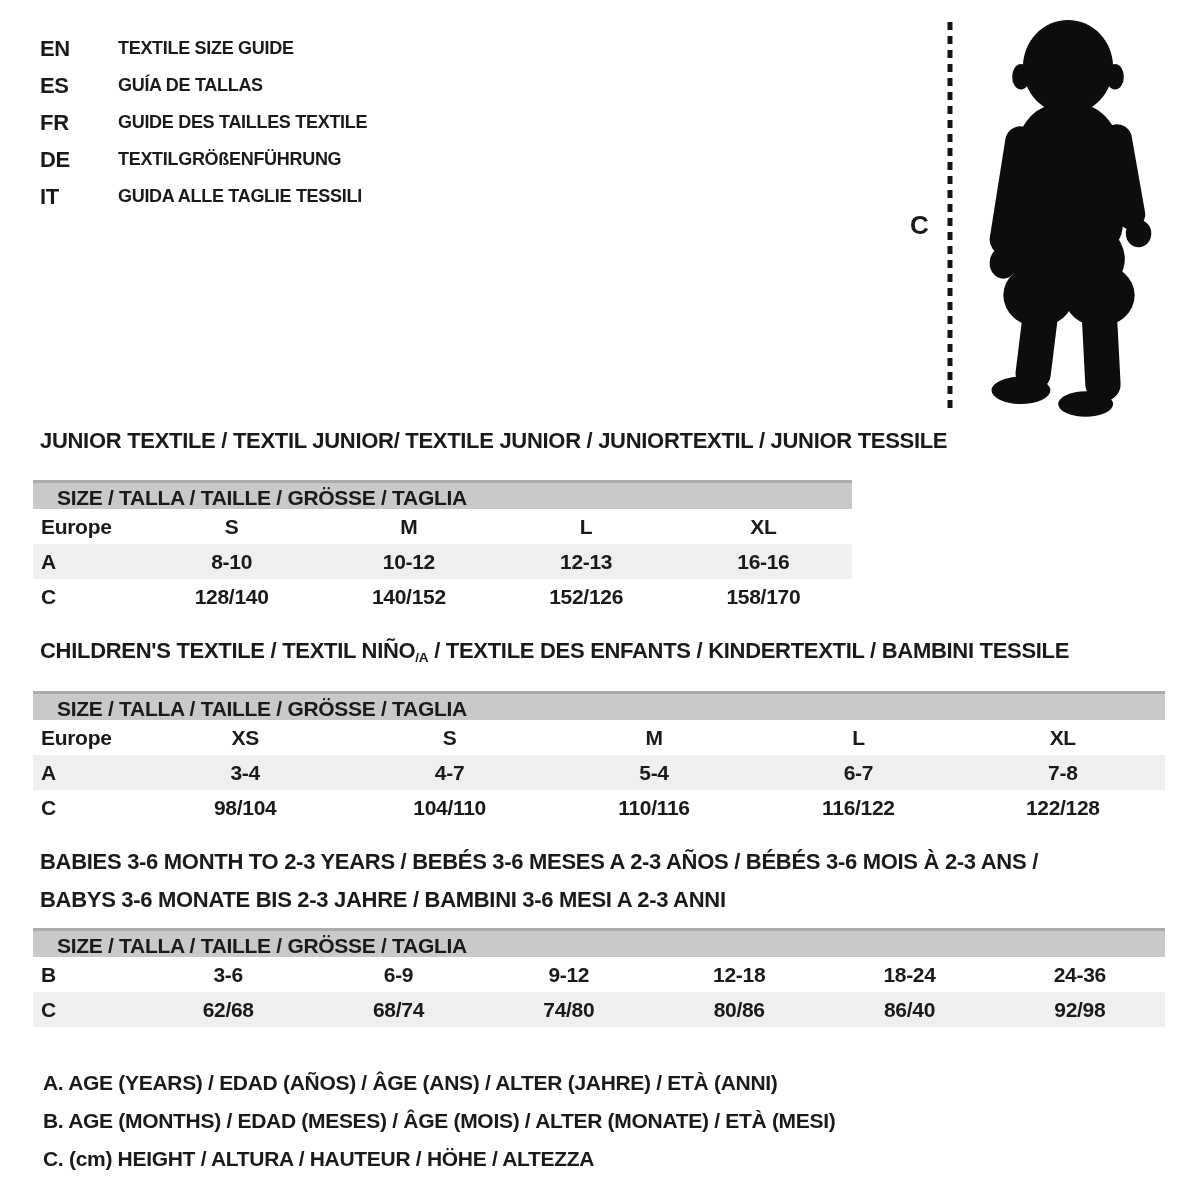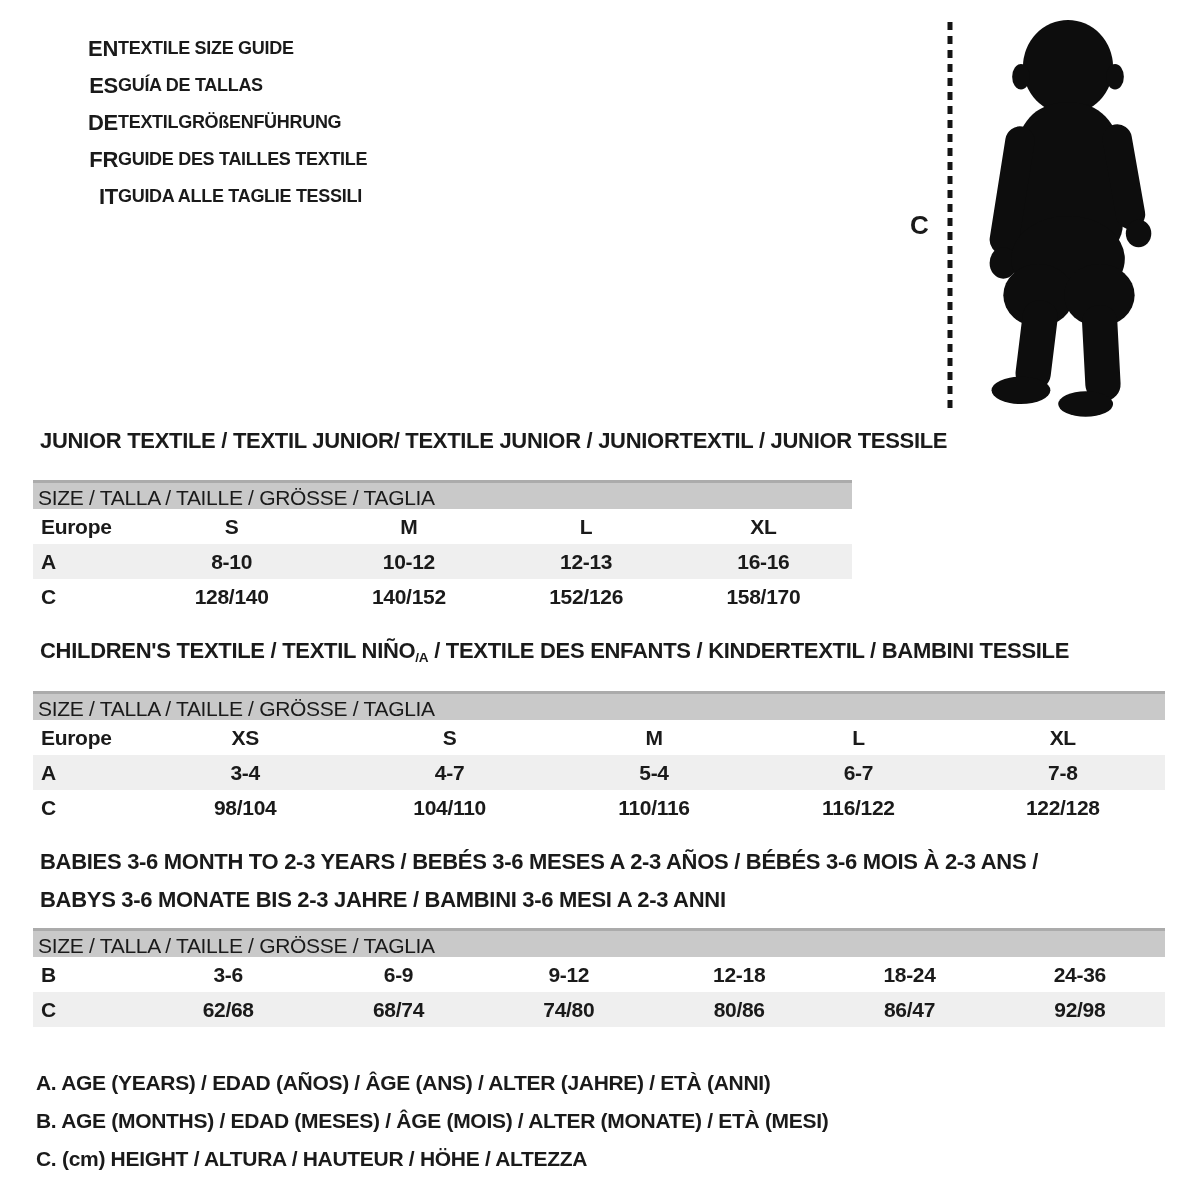--- a/index.html
+++ b/index.html
@@ -4,77 +4,77 @@
 <style>
   html,body{margin:0;padding:0;}
   body{
     width:1200px;height:1200px;position:relative;background:#ffffff;
     font-family:"Liberation Sans", sans-serif;color:#1a1a1a;
     -webkit-font-smoothing:antialiased;overflow:hidden;
   }
   .abs{position:absolute;}
 
   
-  .lang-block{left:40px;top:30px;text-align:right;}
+  .lang-block{left:40px;top:30px;}
   .lang-row{display:flex;height:37px;align-items:center;}
   .lang-code{width:78px;font-size:22px;font-weight:700;letter-spacing:-0.3px;}
   .lang-label{font-size:18px;font-weight:700;letter-spacing:-0.3px;}
 
   
   .figure-block{left:878px;top:10px;width:310px;height:420px;}
   .figure-c{position:absolute;left:32px;top:200px;font-size:26px;font-weight:700;}
   .figure-svg{position:absolute;left:0;top:0;}
 
   
   section{position:absolute;left:33px;}
   .sec-title{font-size:22px;font-weight:700;letter-spacing:-0.3px;line-height:26px;margin:0 0 0 7px;white-space:nowrap;}
   .sec-title .sub{font-size:0.62em;position:relative;top:0.28em;}
   .sec-babies .sec-title{line-height:38px;}
   .tbl{width:100%;}
   .tbl-header{
     height:29px;line-height:29px;background:#c9c9c9;border-top:3px solid #ababab;
-    font-size:21px;font-weight:400;letter-spacing:-0.3px;padding-left:5px;box-sizing:border-box;
+    font-size:21px;font-weight:700;letter-spacing:-0.3px;padding-left:24px;box-sizing:border-box;
   }
   .tbl-row{display:grid;height:35px;align-items:center;font-size:21px;font-weight:700;letter-spacing:-0.3px;}
   .tbl-row.alt{background:#efefef;}
   .tbl-row .cell{text-align:center;}
   .tbl-row .cell.label{text-align:left;padding-left:8px;}
   .cols-5{grid-template-columns:110px repeat(4,1fr);}
   .cols-6{grid-template-columns:110px repeat(5,1fr);}
   .cols-7{grid-template-columns:110px repeat(6,1fr);}
   .sec-junior{top:428px;width:819px;}
   .sec-junior .tbl{margin-top:26px;}
   .sec-children{top:638px;width:1132px;}
   .sec-children .tbl{margin-top:24px;}
   .sec-babies{top:843px;width:1132px;}
   .sec-babies .tbl{margin-top:9px;}
 
   
-  .legend{left:36px;top:1064px;}
+  .legend{left:43px;top:1064px;}
   .legend p{margin:0;font-size:21px;font-weight:700;letter-spacing:-0.3px;line-height:38px;white-space:nowrap;}
 </style>
 </head>
 <body>
 
 <div class="abs lang-block">
   <div class="lang-row">
     <span class="lang-code">EN</span>
     <span class="lang-label">TEXTILE SIZE GUIDE</span>
   </div>
   <div class="lang-row">
     <span class="lang-code">ES</span>
     <span class="lang-label">GUÍA DE TALLAS</span>
   </div>
   <div class="lang-row">
+    <span class="lang-code">FR</span>
+    <span class="lang-label">GUIDE DES TAILLES TEXTILE</span>
+  </div>
+  <div class="lang-row">
     <span class="lang-code">DE</span>
     <span class="lang-label">TEXTILGRÖßENFÜHRUNG</span>
-  </div>
-  <div class="lang-row">
-    <span class="lang-code">FR</span>
-    <span class="lang-label">GUIDE DES TAILLES TEXTILE</span>
   </div>
   <div class="lang-row">
     <span class="lang-code">IT</span>
     <span class="lang-label">GUIDA ALLE TAGLIE TESSILI</span>
   </div>
 </div>
 
 <div class="abs figure-block">
   <span class="figure-c">C</span>
   <svg class="figure-svg" width="310" height="420" viewBox="0 0 310 420">
@@ -173,21 +173,21 @@
       <span class="cell">12-18</span>
       <span class="cell">18-24</span>
       <span class="cell">24-36</span>
     </div>
     <div class="tbl-row cols-7 alt">
       <span class="cell label">C</span>
       <span class="cell">62/68</span>
       <span class="cell">68/74</span>
       <span class="cell">74/80</span>
       <span class="cell">80/86</span>
-      <span class="cell">86/47</span>
+      <span class="cell">86/40</span>
       <span class="cell">92/98</span>
     </div>
   </div>
 </section>
 
 <div class="abs legend">
   <p>A. AGE (YEARS) / EDAD (AÑOS) / ÂGE (ANS) / ALTER (JAHRE) / ETÀ (ANNI)</p>
   <p>B. AGE (MONTHS) / EDAD (MESES) / ÂGE (MOIS) / ALTER (MONATE) / ETÀ (MESI)</p>
   <p>C. (cm) HEIGHT / ALTURA / HAUTEUR / HÖHE / ALTEZZA</p>
 </div>

